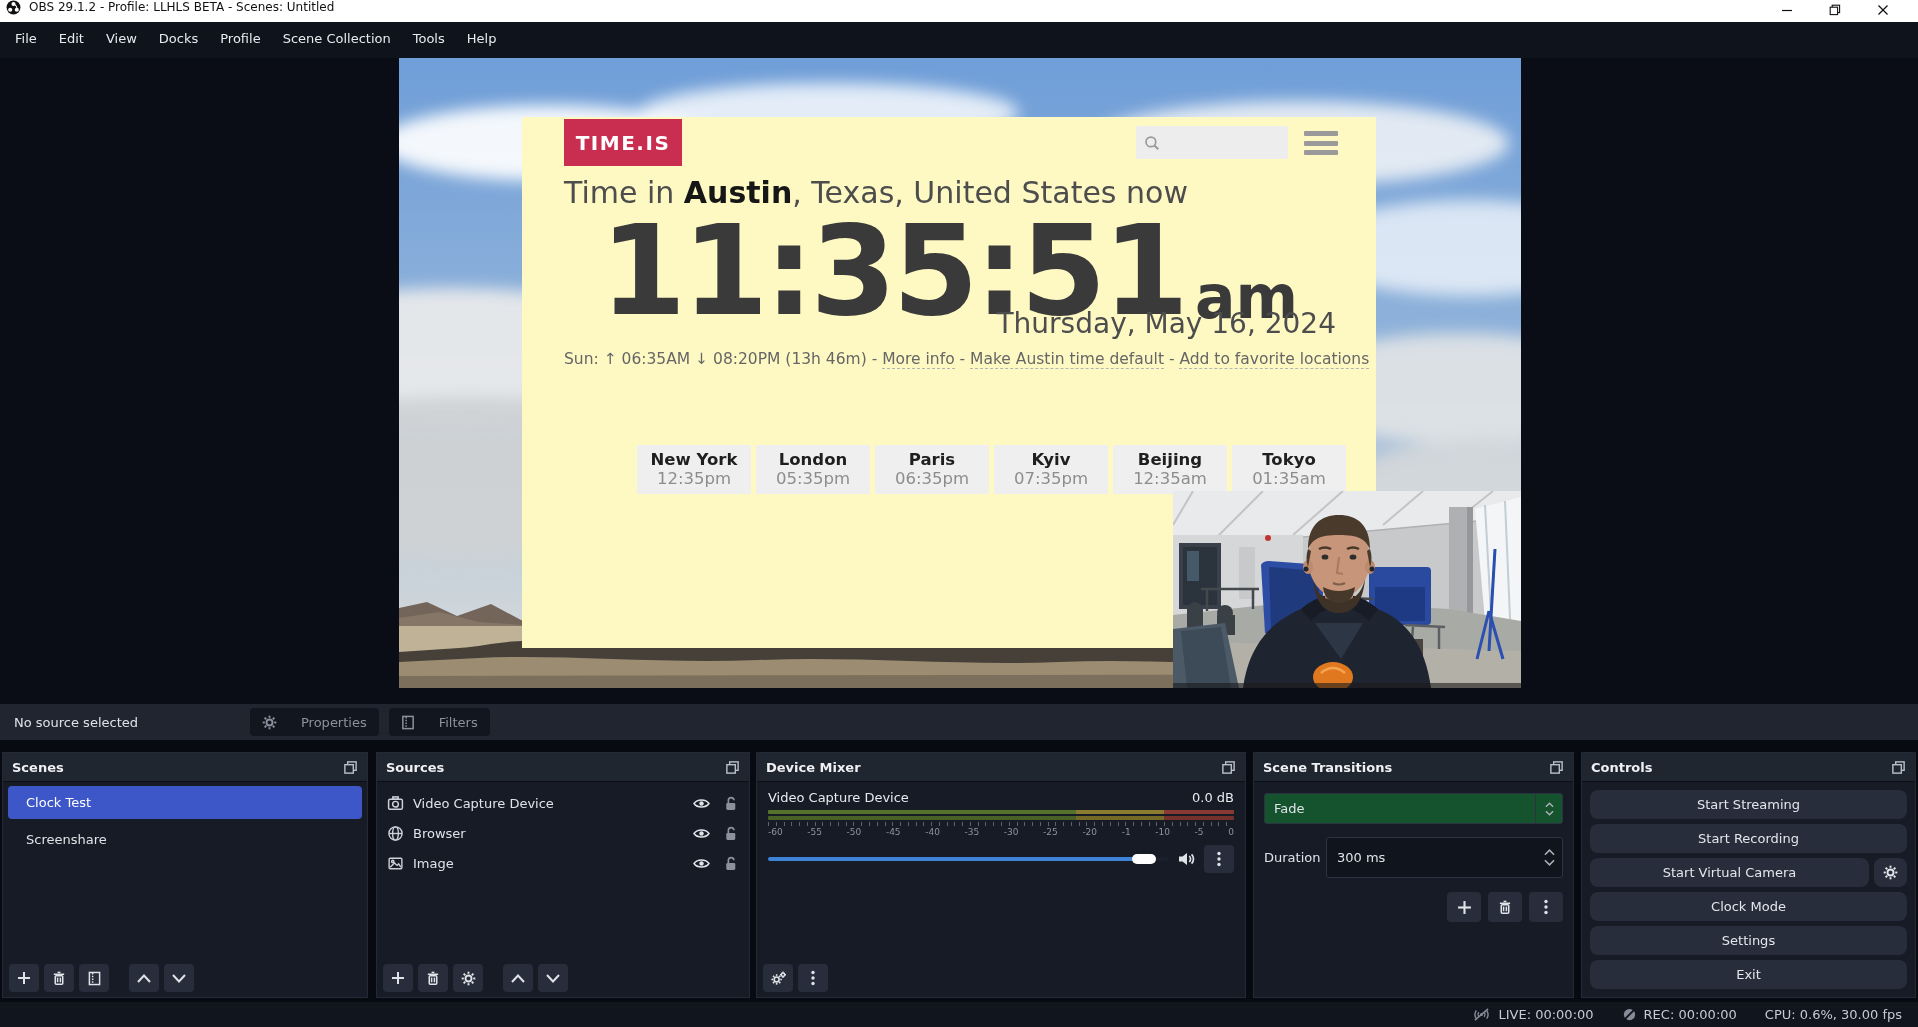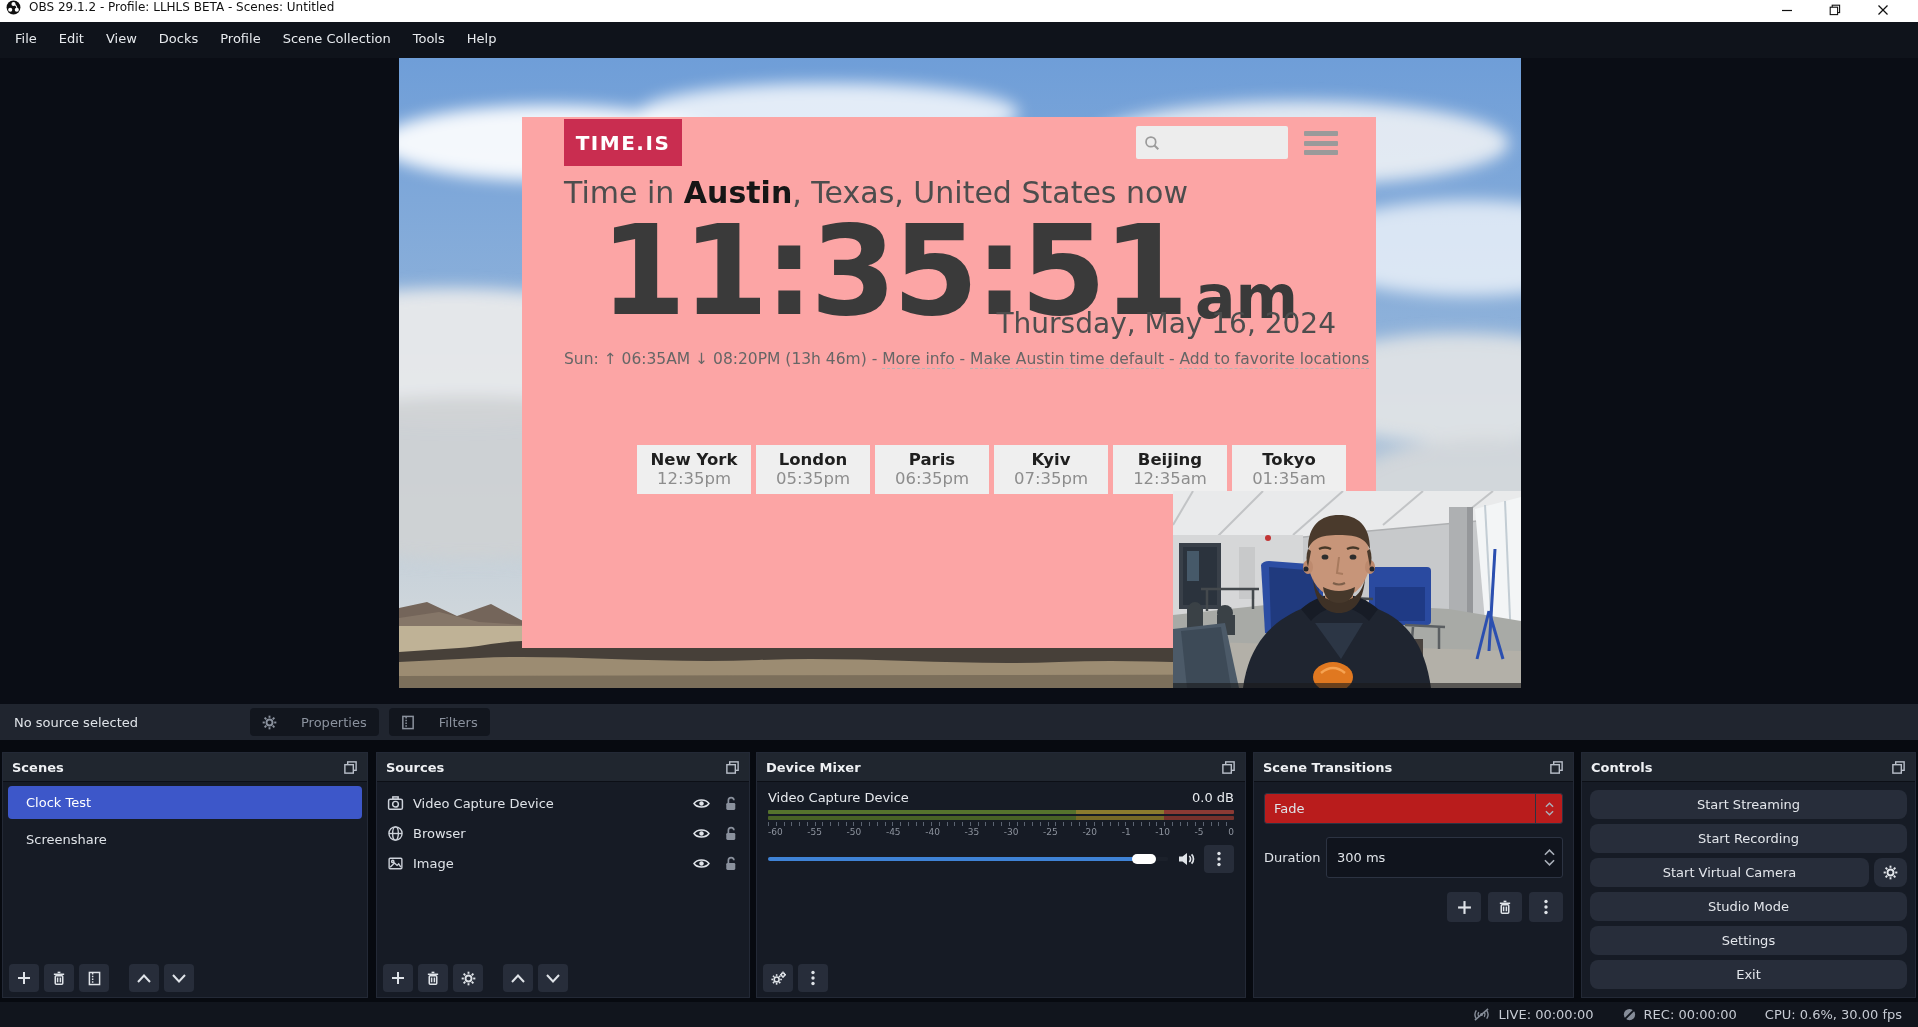--- a/index.html
+++ b/index.html
@@ -19,21 +19,21 @@
   .menu-item { color:#e7eaee; font-size:13px; padding:9px 11px; }
 
   
   #workspace { position:absolute; left:0; top:58px; width:1918px; height:646px; background:#0a0d15; }
   #video-frame { position:absolute; left:399px; top:0px; width:1122px; height:630px; overflow:hidden; background:#6f9ed8; }
   #sky-svg, #desert-svg { position:absolute; left:0; }
   #sky-svg { top:0; }
   #desert-svg { bottom:0; }
 
   
-  #timeis-card { position:absolute; left:123px; top:59px; width:854px; height:531px; background:#fca5a5; }
+  #timeis-card { position:absolute; left:123px; top:59px; width:854px; height:531px; background:#fef9c3; }
   #timeis-logo { position:absolute; left:42px; top:2px; width:118px; height:47px; background:#c92d50;
                  color:#fff; font-weight:bold; font-size:20px; letter-spacing:1.5px;
                  display:flex; align-items:center; justify-content:center; }
   #timeis-search { position:absolute; left:614px; top:9px; width:152px; height:33px; background:#ededed;
                    border-radius:2px; display:flex; align-items:center; padding-left:7px; }
   #timeis-search input { border:none; outline:none; background:transparent; width:118px; font-size:14px; color:#333; }
   #timeis-burger { position:absolute; left:782px; top:14px; width:34px; height:24px;
                    display:flex; flex-direction:column; justify-content:space-between; }
   #timeis-burger span { display:block; height:5px; background:#9a9a9a; border-radius:1px; }
   #timeis-heading { position:absolute; left:42px; top:58px; font-size:30px; color:#4d4d4d; }
@@ -101,21 +101,21 @@
   #meter-ticks { height:4px; background:repeating-linear-gradient(to right,#5b6371 0 1px,transparent 1px 1.6667%); }
   #meter-nums { display:flex; justify-content:space-between; font-size:9px; color:#8d939e; margin-top:1px; }
   #mixer-slider-row { display:flex; align-items:center; margin-top:8px; gap:9px; }
   #vol-track { position:relative; flex:1; height:4px; border-radius:2px;
                background:linear-gradient(90deg,#3f83d6 0%,#3f83d6 93%,#1b202a 93%); }
   #vol-handle { position:absolute; left:91%; top:-3px; width:24px; height:10px; background:#fff; border-radius:5px; }
   #mixer-dots-btn { width:30px; height:28px; }
 
   
   #trans-body { padding:11px 10px; }
-  .combo { height:31px; background:#b91c1c; border:1px solid #2c3342; border-radius:3px;
+  .combo { height:31px; background:#14532d; border:1px solid #2c3342; border-radius:3px;
            display:flex; align-items:center; color:#dfe3e8; font-size:13px; }
   .combo .cval { flex:1; padding-left:9px; }
   .combo .cdivider { width:1px; height:100%; background:#2c3342; }
   .combo .carrows { width:26px; display:flex; flex-direction:column; align-items:center; gap:2px; color:#aab0ba; }
   #duration-row { display:flex; align-items:center; margin-top:13px; }
   #duration-row .dlabel { color:#dfe3e8; font-size:13px; width:62px; }
   #duration-spin { flex:1; height:41px; background:#10141d; border:1px solid #2c3342; border-radius:3px;
                    display:flex; align-items:center; color:#dfe3e8; font-size:13px; }
   #duration-spin .sval { flex:1; padding-left:10px; }
   #duration-spin .sarrows { width:26px; display:flex; flex-direction:column; align-items:center; gap:3px; color:#aab0ba; }
@@ -724,21 +724,21 @@
               <line x1="13" y1="8" x2="15.3" y2="8"></line>
               <line x1="2.8" y1="2.8" x2="4.5" y2="4.5"></line>
               <line x1="11.5" y1="11.5" x2="13.2" y2="13.2"></line>
               <line x1="2.8" y1="13.2" x2="4.5" y2="11.5"></line>
               <line x1="11.5" y1="4.5" x2="13.2" y2="2.8"></line>
             </g>
         </svg>
       </div>
     </div>
     <div class="ctl-row">
-        <div class="ctl-btn">Studio Mode</div>
+        <div class="ctl-btn">Clock Mode</div>
       </div>
     <div class="ctl-row">
         <div class="ctl-btn">Settings</div>
       </div>
     <div class="ctl-row">
         <div class="ctl-btn">Exit</div>
       </div>
   </div>
 </div>
 

